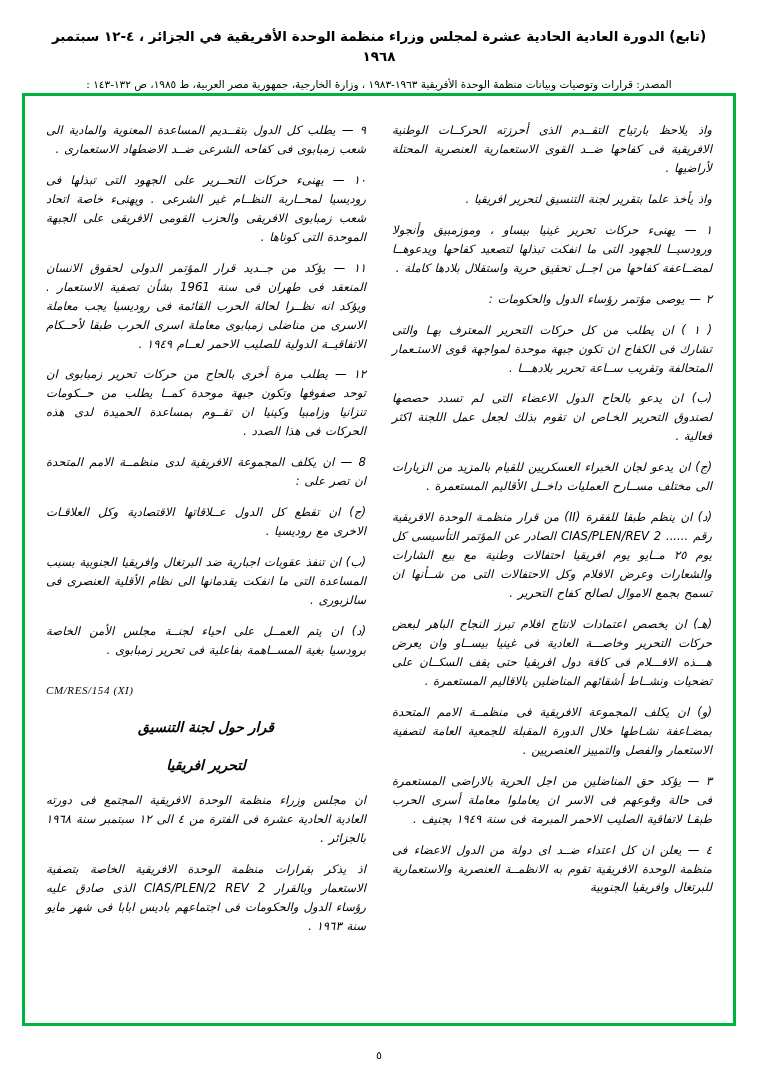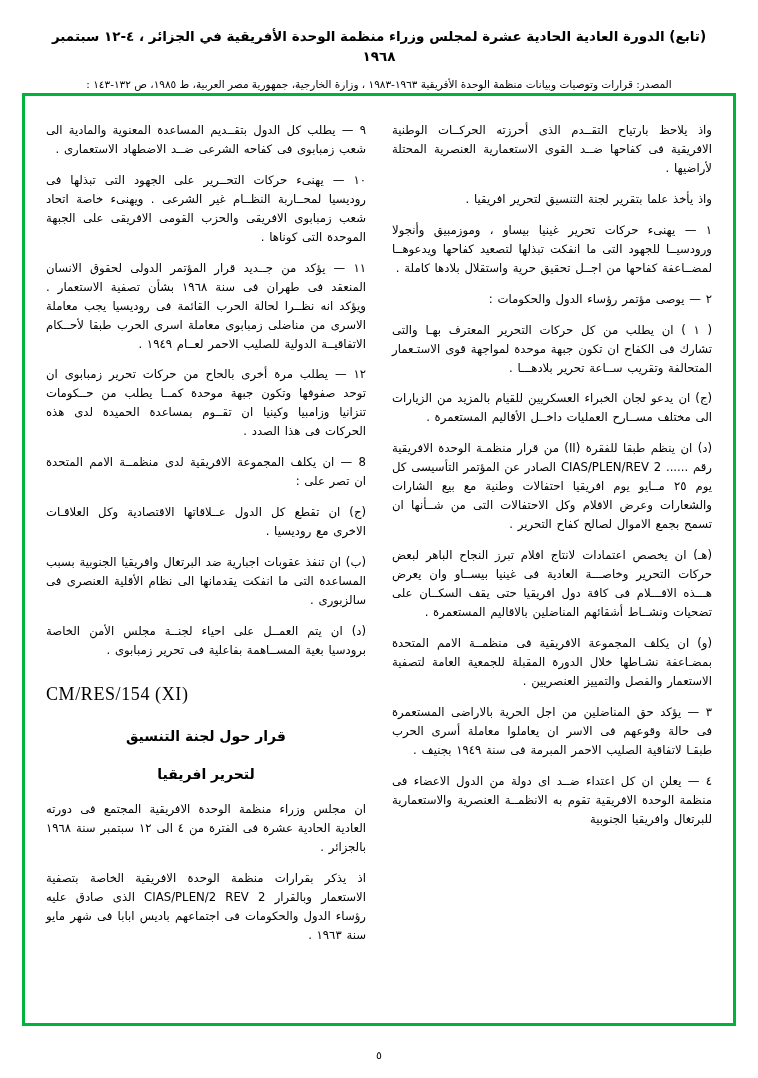--- a/index.html
+++ b/index.html
@@ -59,35 +59,36 @@
     flex-direction: row;
     gap: 26px;
     box-sizing: border-box;
     padding: 22px 18px 10px 18px;
   }
   .col {
     flex: 1 1 0;
     min-width: 0;
     direction: rtl;
     text-align: justify;
+    font-style: italic;
   }
   .para {
     font-size: 11.7px;
     line-height: 1.62;
     margin: 0 0 12px 0;
     direction: rtl;
     text-align: justify;
     text-align-last: right;
     word-spacing: 1px;
   }
   .res-code {
     font-family: "Liberation Serif", serif;
     direction: ltr;
     text-align: left;
-    font-size: 18px;
+    font-size: 11px;
     letter-spacing: 0.6px;
     margin: 24px 0 20px 0;
   }
   .sub-head {
     text-align: center;
     font-size: 14px;
     font-weight: bold;
     line-height: 1.7;
     margin: 0 0 14px 0;
     direction: rtl;
@@ -115,32 +116,33 @@
   <div class="frame"></div>
 
   <div class="columns">
 
     <div class="col">
       <p class="para">واذ يلاحظ بارتياح التقــدم الذى أحرزته الحركــات الوطنية الافريقية فى كفاحها ضــد القوى الاستعمارية العنصرية المحتلة لأراضيها .</p>
       <p class="para">واذ يأخذ علما بتقرير لجنة التنسيق لتحرير افريقيا .</p>
       <p class="para">١ — يهنىء حركات تحرير غينيا بيساو ، وموزمبيق وأنجولا ورودسيــا للجهود التى ما انفكت تبذلها لتصعيد كفاحها ويدعوهــا لمضــاعفة كفاحها من اجــل تحقيق حرية واستقلال بلادها كاملة .</p>
       <p class="para">٢ — يوصى مؤتمر رؤساء الدول والحكومات :</p>
       <p class="para">( ١ ) ان يطلب من كل حركات التحرير المعترف بهـا والتى تشارك فى الكفاح ان تكون جبهة موحدة لمواجهة قوى الاستـعمار المتحالفة وتقريب ســاعة تحرير بلادهـــا .</p>
+      <p class="para">(ب) ان يدعو بالحاح الدول الاعضاء التى لم تسدد حصصها لصندوق التحرير الخـاص ان تقوم بذلك لجعل عمل اللجنة اكثر فعالية .</p>
       <p class="para">(ج) ان يدعو لجان الخبراء العسكريين للقيام بالمزيد من الزيارات الى مختلف مســارح العمليات داخــل الأقاليم المستعمرة .</p>
       <p class="para">(د) ان ينظم طبقا للفقرة (II) من قرار منظمـة الوحدة الافريقية رقم ...... CIAS/PLEN/REV 2 الصادر عن المؤتمر التأسيسى كل يوم ٢٥ مــايو يوم افريقيا احتفالات وطنية مع بيع الشارات والشعارات وعرض الافلام وكل الاحتفالات التى من شــأنها ان تسمح بجمع الاموال لصالح كفاح التحرير .</p>
       <p class="para">(هـ) ان يخصص اعتمادات لانتاج افلام تبرز النجاح الباهر لبعض حركات التحرير وخاصـــة العادية فى غينيا بيســاو وان يعرض هـــذه الافـــلام فى كافة دول افريقيا حتى يقف السكــان على تضحيات ونشــاط أشقائهم المناضلين بالاقاليم المستعمرة .</p>
       <p class="para">(و) ان يكلف المجموعة الافريقية فى منظمــة الامم المتحدة بمضـاعفة نشـاطها خلال الدورة المقبلة للجمعية العامة لتصفية الاستعمار والفصل والتمييز العنصريين .</p>
       <p class="para">٣ — يؤكد حق المناضلين من اجل الحرية بالاراضى المستعمرة فى حالة وقوعهم فى الاسر ان يعاملوا معاملة أسرى الحرب طبقـا لاتفاقية الصليب الاحمر المبرمة فى سنة ١٩٤٩ بجنيف .</p>
       <p class="para">٤ — يعلن ان كل اعتداء ضــد اى دولة من الدول الاعضاء فى منظمة الوحدة الافريقية تقوم به الانظمــة العنصرية والاستعمارية للبرتغال وافريقيا الجنوبية</p>
     </div>
 
     <div class="col">
       <p class="para">٩ — يطلب كل الدول بتقــديم المساعدة المعنوية والمادية الى شعب زمبابوى فى كفاحه الشرعى ضــد الاضطهاد الاستعمارى .</p>
       <p class="para">١٠ — يهنىء حركات التحــرير على الجهود التى تبذلها فى روديسيا لمحــاربة النظــام غير الشرعى . ويهنىء خاصة اتحاد شعب زمبابوى الافريقى والحزب القومى الافريقى على الجبهة الموحدة التى كوناها .</p>
-      <p class="para">١١ — يؤكد من جــديد قرار المؤتمر الدولى لحقوق الانسان المنعقد فى طهران فى سنة ١٩٦٨ بشأن تصفية الاستعمار . ويؤكد انه نظــرا لحالة الحرب القائمة فى روديسيا يجب معاملة الاسرى من مناضلى زمبابوى معاملة اسرى الحرب طبقا لأحــكام الاتفاقيــة الدولية للصليب الاحمر لعــام ١٩٤٩ .</p>
+      <p class="para">١١ — يؤكد من جــديد قرار المؤتمر الدولى لحقوق الانسان المنعقد فى طهران فى سنة 1961 بشأن تصفية الاستعمار . ويؤكد انه نظــرا لحالة الحرب القائمة فى روديسيا يجب معاملة الاسرى من مناضلى زمبابوى معاملة اسرى الحرب طبقا لأحــكام الاتفاقيــة الدولية للصليب الاحمر لعــام ١٩٤٩ .</p>
       <p class="para">١٢ — يطلب مرة أخرى بالحاح من حركات تحرير زمبابوى ان توحد صفوفها وتكون جبهة موحدة كمــا يطلب من حــكومات تنزانيا وزامبيا وكينيا ان تقــوم بمساعدة الحميدة لدى هذه الحركات فى هذا الصدد .</p>
       <p class="para">8 — ان يكلف المجموعة الافريقية لدى منظمــة الامم المتحدة ان تصر على :</p>
       <p class="para">(ج) ان تقطع كل الدول عــلاقاتها الاقتصادية وكل العلاقـات الاخرى مع روديسيا .</p>
       <p class="para">(ب) ان تنفذ عقوبات اجبارية ضد البرتغال وافريقيا الجنوبية بسبب المساعدة التى ما انفكت يقدمانها الى نظام الأقلية العنصرى فى سالزبورى .</p>
       <p class="para">(د) ان يتم العمــل على احياء لجنــة مجلس الأمن الخاصة برودسيا بغية المســاهمة بفاعلية فى تحرير زمبابوى .</p>
 
       <div class="res-code">CM/RES/154  (XI)</div>
 
       <div class="sub-head">قرار حول لجنة التنسيق</div>
       <div class="sub-head">لتحرير افريقيا</div>

